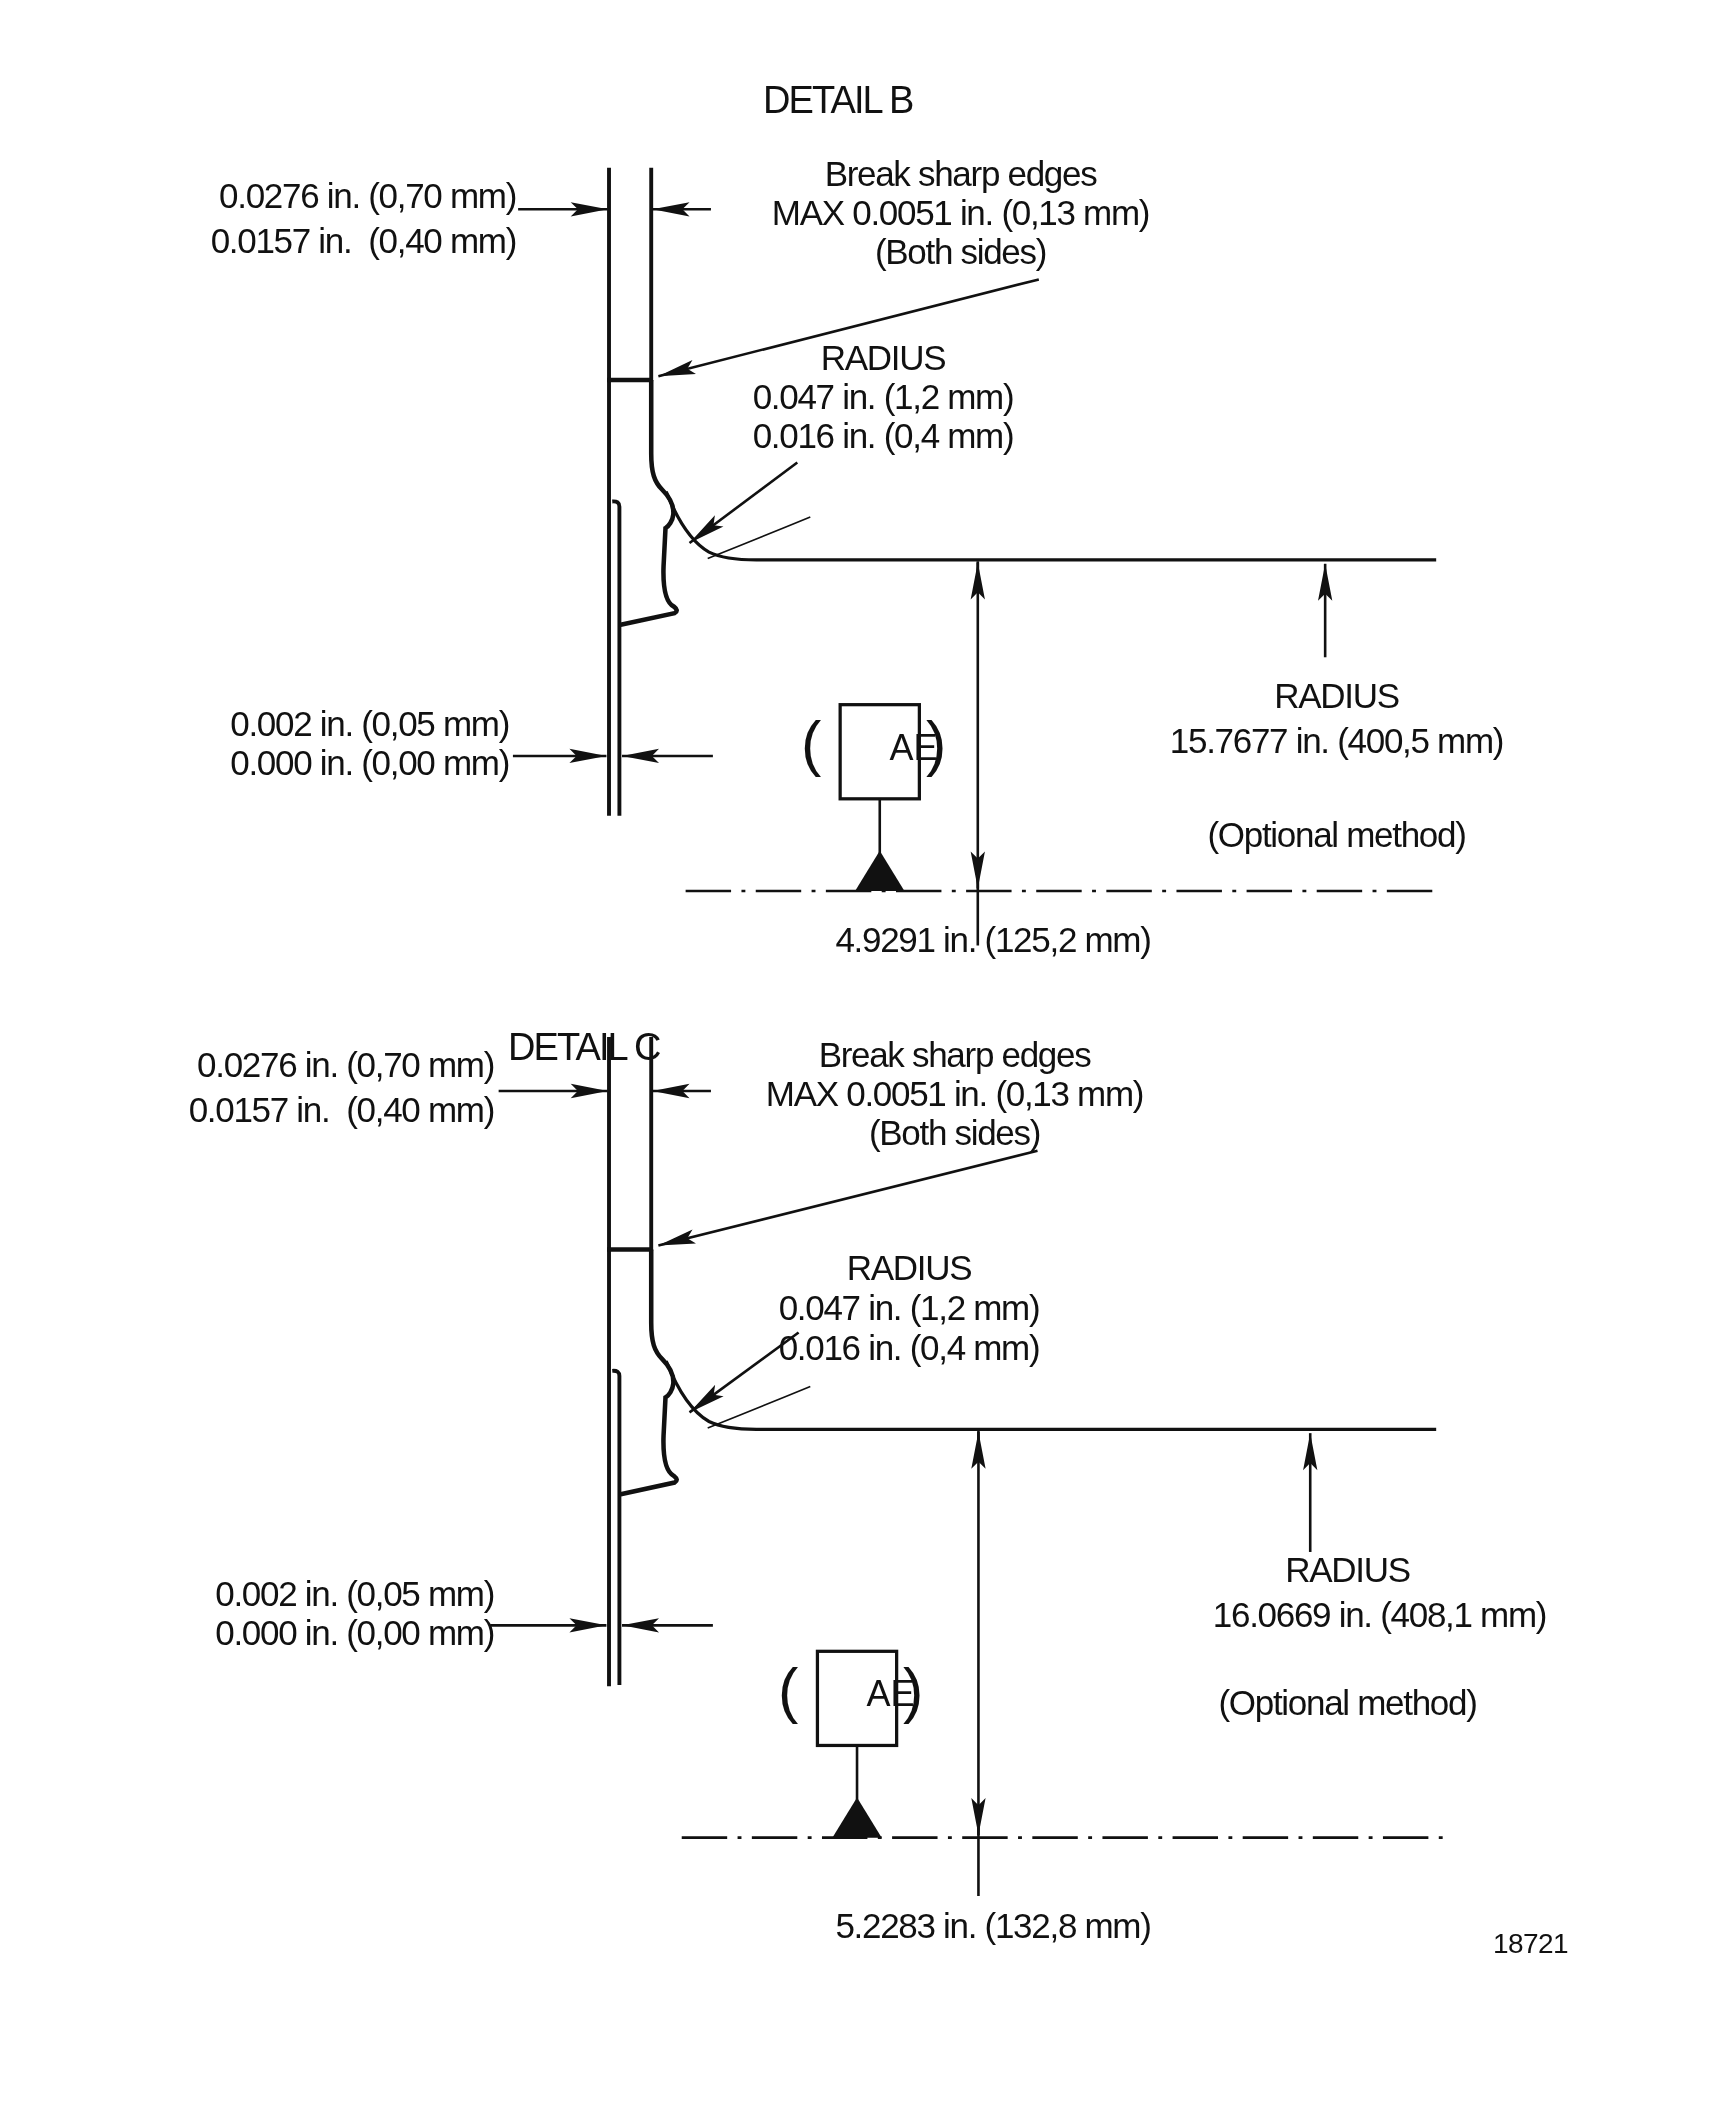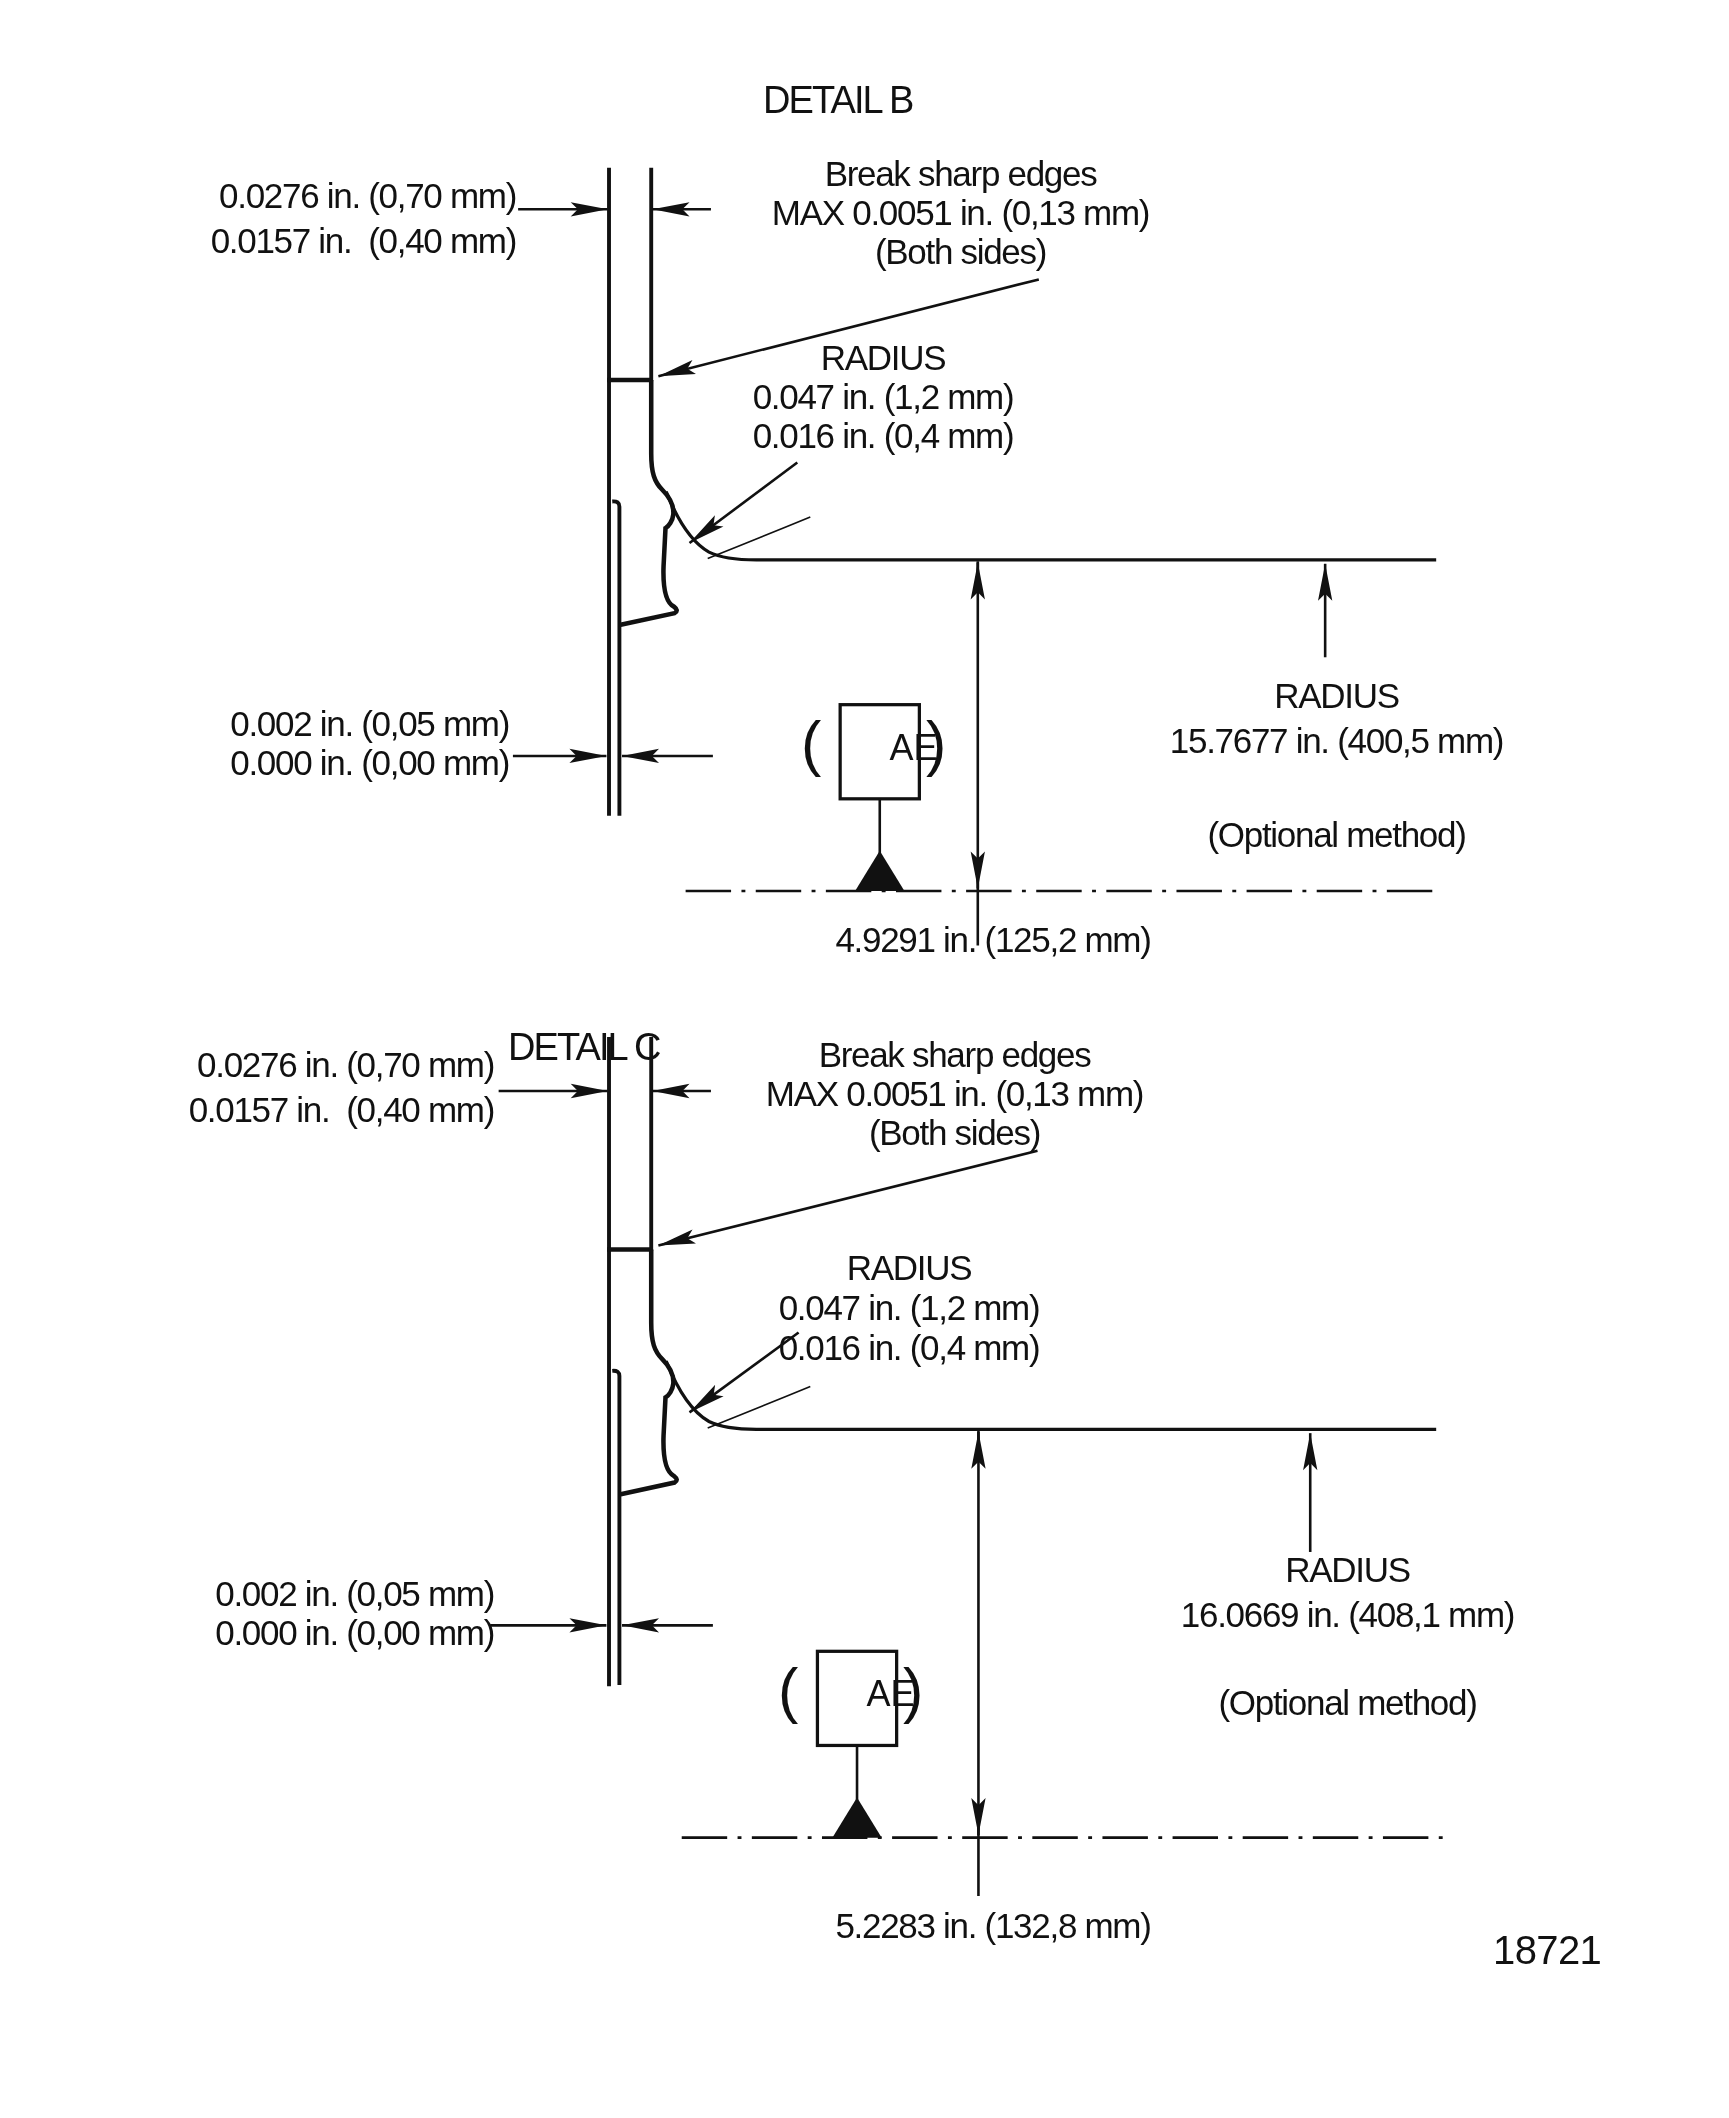--- a/index.html
+++ b/index.html
@@ -5,21 +5,21 @@
   html,body { margin:0; padding:0; background:#ffffff; }
   .sheet { position:relative; width:1729px; height:2119px; background:#ffffff; overflow:hidden; }
   svg.lines { position:absolute; left:0; top:0; width:1729px; height:2119px; }
   .t { position:absolute; font-family:"Liberation Sans", sans-serif; font-size:35px;
        letter-spacing:-1.3px; color:#111; white-space:pre; line-height:1; }
   .title { font-size:38px; letter-spacing:-1.9px; }
   .ctr { text-align:center; }
   .rt  { text-align:right; }
   .paren { font-size:61px; letter-spacing:0; }
   .ae { font-size:36px; letter-spacing:0;margin-left:34px; }
-  .fig { font-size:40px; letter-spacing:-0.6px; }
+  .fig { font-size:28px; letter-spacing:-0.6px; }
 </style>
 </head>
 <body>
 
 <div class="sheet">
 
   <svg class="lines" viewBox="0 0 2663 3263">
     <defs>
       <marker id="arr" markerUnits="userSpaceOnUse" markerWidth="62" markerHeight="30" refX="59" refY="14" orient="auto">
         <path d="M59,14 L2,3 L13,14 L2,25 Z" fill="#111"></path>
@@ -131,21 +131,21 @@
   <div class="t ctr" style="left:714px; top:1330px; width:390px;">0.016 in. (0,4 mm)</div>
 
   <div class="t rt" style="left:91px; top:1576px; width:403px;">0.002 in. (0,05 mm)</div>
   <div class="t rt" style="left:91px; top:1615px; width:403px;">0.000 in. (0,00 mm)</div>
 
   <div class="t paren" style="left:778px; top:1660px;">(</div>
   <div class="t ae ctr" style="left:817px; top:1676px; width:79px;">AE</div>
   <div class="t paren" style="left:903px; top:1660px;">)</div>
 
   <div class="t ctr" style="left:1115px; top:1552px; width:465px;">RADIUS</div>
-  <div class="t ctr" style="left:1115px; top:1597px; width:465px;">16.0669 in. (408,1 mm)</div>
+  <div class="t ctr" style="left:1147px; top:1597px; width:465px;">16.0669 in. (408,1 mm)</div>
   <div class="t ctr" style="left:1115px; top:1685px; width:465px;">(Optional method)</div>
 
   <div class="t ctr" style="left:766px; top:1908px; width:454px;">5.2283 in. (132,8 mm)</div>
 
   <div class="t fig" style="left:1493px; top:1930px;">18721</div>
 
 </div>
 
 
 </body></html>

